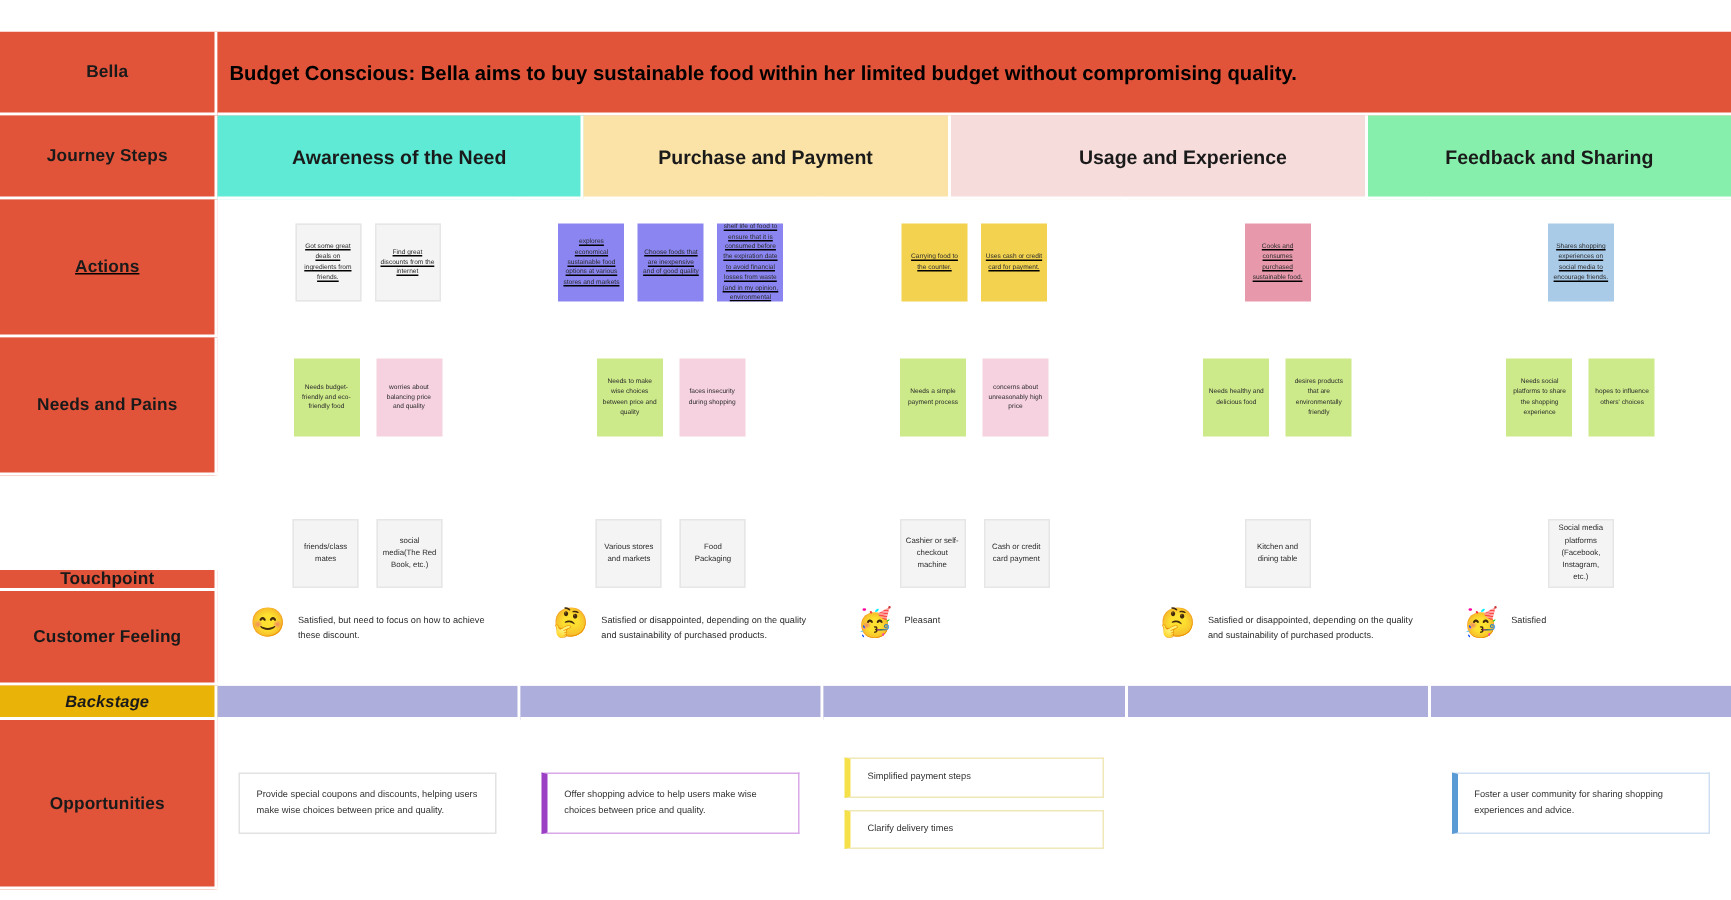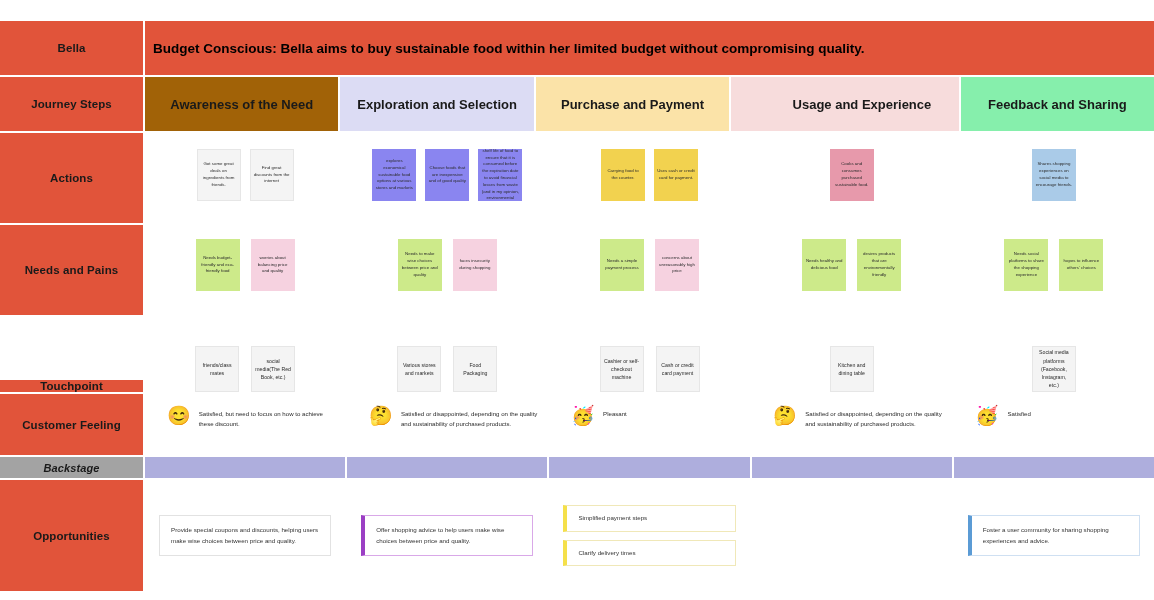--- a/index.html
+++ b/index.html
@@ -32,21 +32,21 @@
     font-size: 11.5px;
     display: flex;
     align-items: center;
     justify-content: center;
     text-align: center;
     border-bottom: 2px solid #ffffff;
     border-right: 2px solid #ffffff;
     letter-spacing: .1px;
   }
   .rowlabel.backstage {
-    background: #a3a3a3;
+    background: #eab308;
     font-style: italic;
     font-weight: bold;
     font-size: 11px;
   }
   .cells {
     display: flex;
     flex: 1;
   }
   .cell {
     flex: 1 1 0;
@@ -77,21 +77,21 @@
   .steps-row { height: 56px; }
   .step-cell {
     display: flex;
     align-items: center;
     justify-content: center;
     font-weight: bold;
     font-size: 13px;
     color: #1a1a1a;
     text-align: center;
   }
-  .step-0 { background: #a16207; }
+  .step-0 { background: #5eead4; }
   .step-1 { background: #dcdcf4; }
   .step-2 { background: #fbe3a8; }
   .step-3 { background: #f7dcdc; padding-left: 34px; }
   .step-4 { background: #86efac; }
 
   
   .notes {
     display: flex;
     align-items: flex-start;
     justify-content: center;
@@ -119,21 +119,21 @@
   
   .n-gray   { background: #f4f4f4; border: 1px solid #e6e6e6; }
   .n-purple { background: #8a85f0; }
   .n-yellow { background: #f2d24f; }
   .n-pink   { background: #e799ab; }
   .n-blue   { background: #aacbe8; }
   .n-green  { background: #cdea8a; }
   .n-pinklt { background: #f6d2e0; }
 
   
-  .actions-row { height: 92px; }
+  .actions-row { height: 92px; text-decoration: underline; }
   .actions-row .notes { padding-top: 16px; gap: 9px; }
 
   
   .needs-row { height: 92px; }
   .needs-row .notes { padding-top: 14px; gap: 11px; }
 
   
   .touch-row { height: 77px; align-items: flex-end; }
   .touch-row .notes { padding-top: 10px; gap: 12px; }
   .touch-row .note { font-size: 5.2px; line-height: 1.6; }
@@ -205,21 +205,20 @@
     <div class="rowlabel">Bella</div>
     <div class="persona-banner">
       <span class="persona-text">Budget Conscious: Bella aims to buy sustainable food within her limited budget without compromising quality.</span>
     </div>
   </div>
 
   <div class="row steps-row">
     <div class="rowlabel">Journey Steps</div>
     <div class="cells" id="steps-cells">
         <div class="cell step-cell step-0">Awareness of the Need</div>
-        <div class="cell step-cell step-1">Exploration and Selection</div>
         <div class="cell step-cell step-2">Purchase and Payment</div>
         <div class="cell step-cell step-3">Usage and Experience</div>
         <div class="cell step-cell step-4">Feedback and Sharing</div>
       </div>
   </div>
 
   <div class="row actions-row">
     <div class="rowlabel">Actions</div>
     <div class="cells" id="actions-cells">
         <div class="cell">

